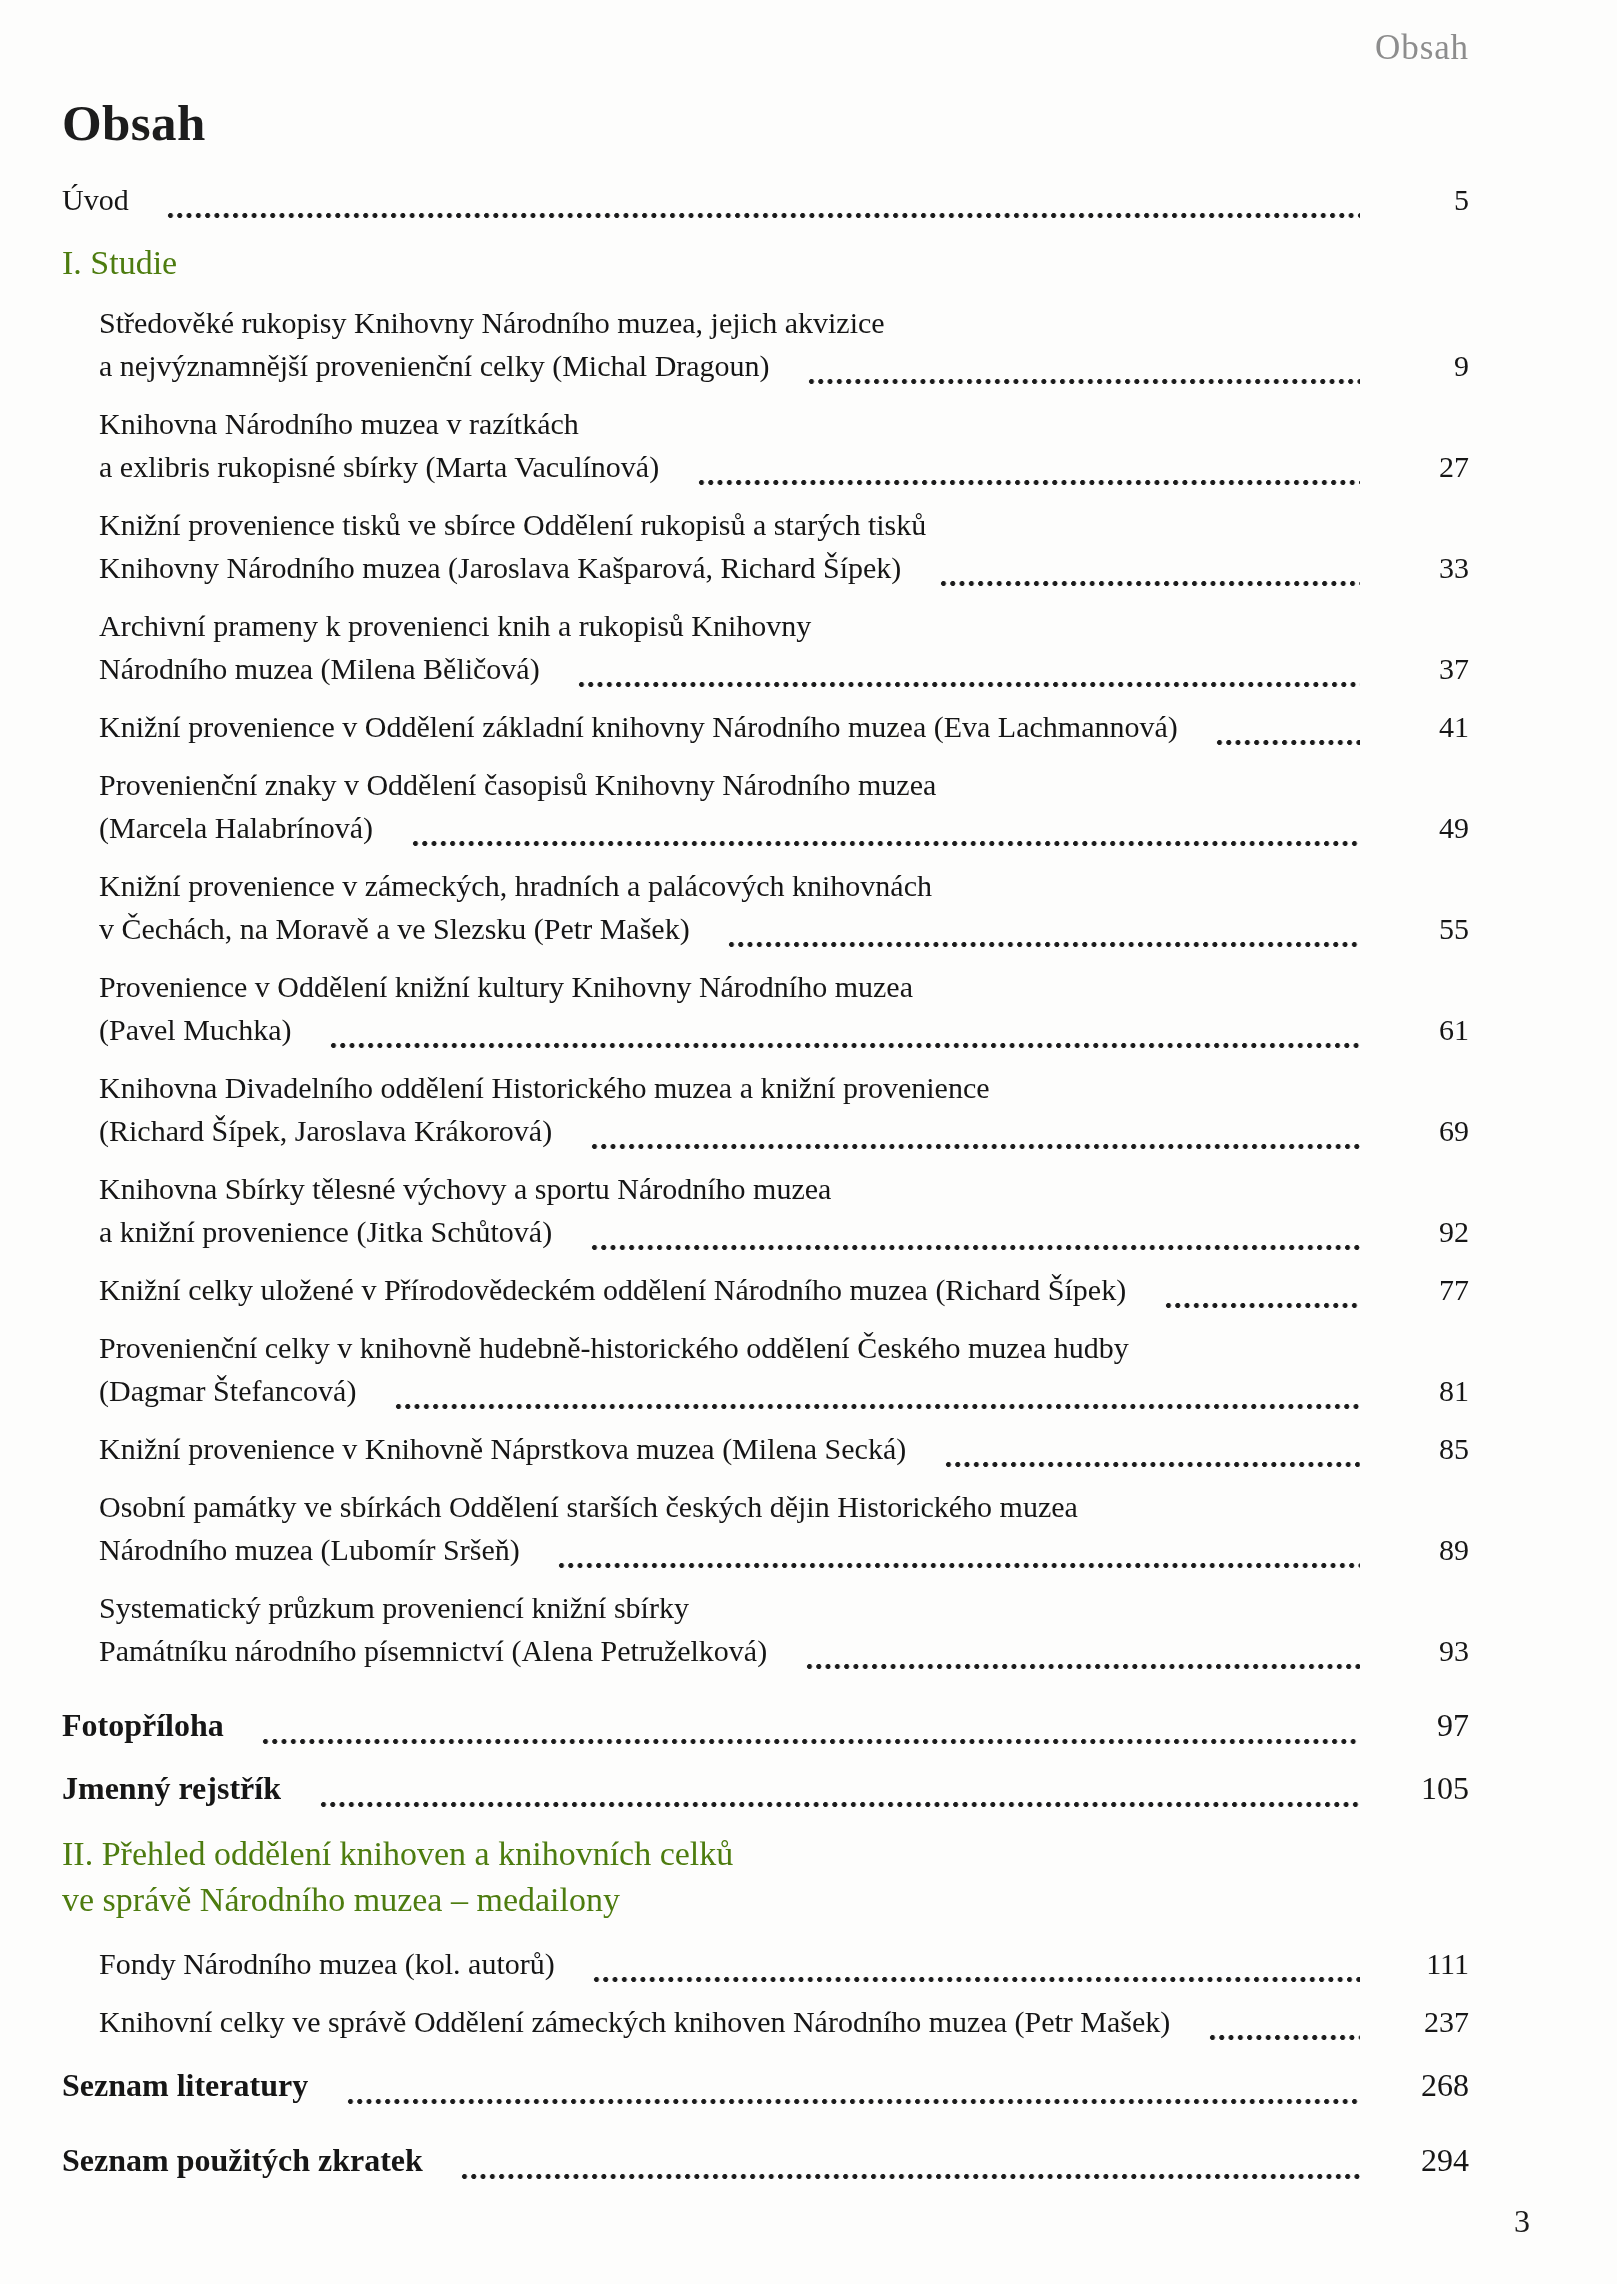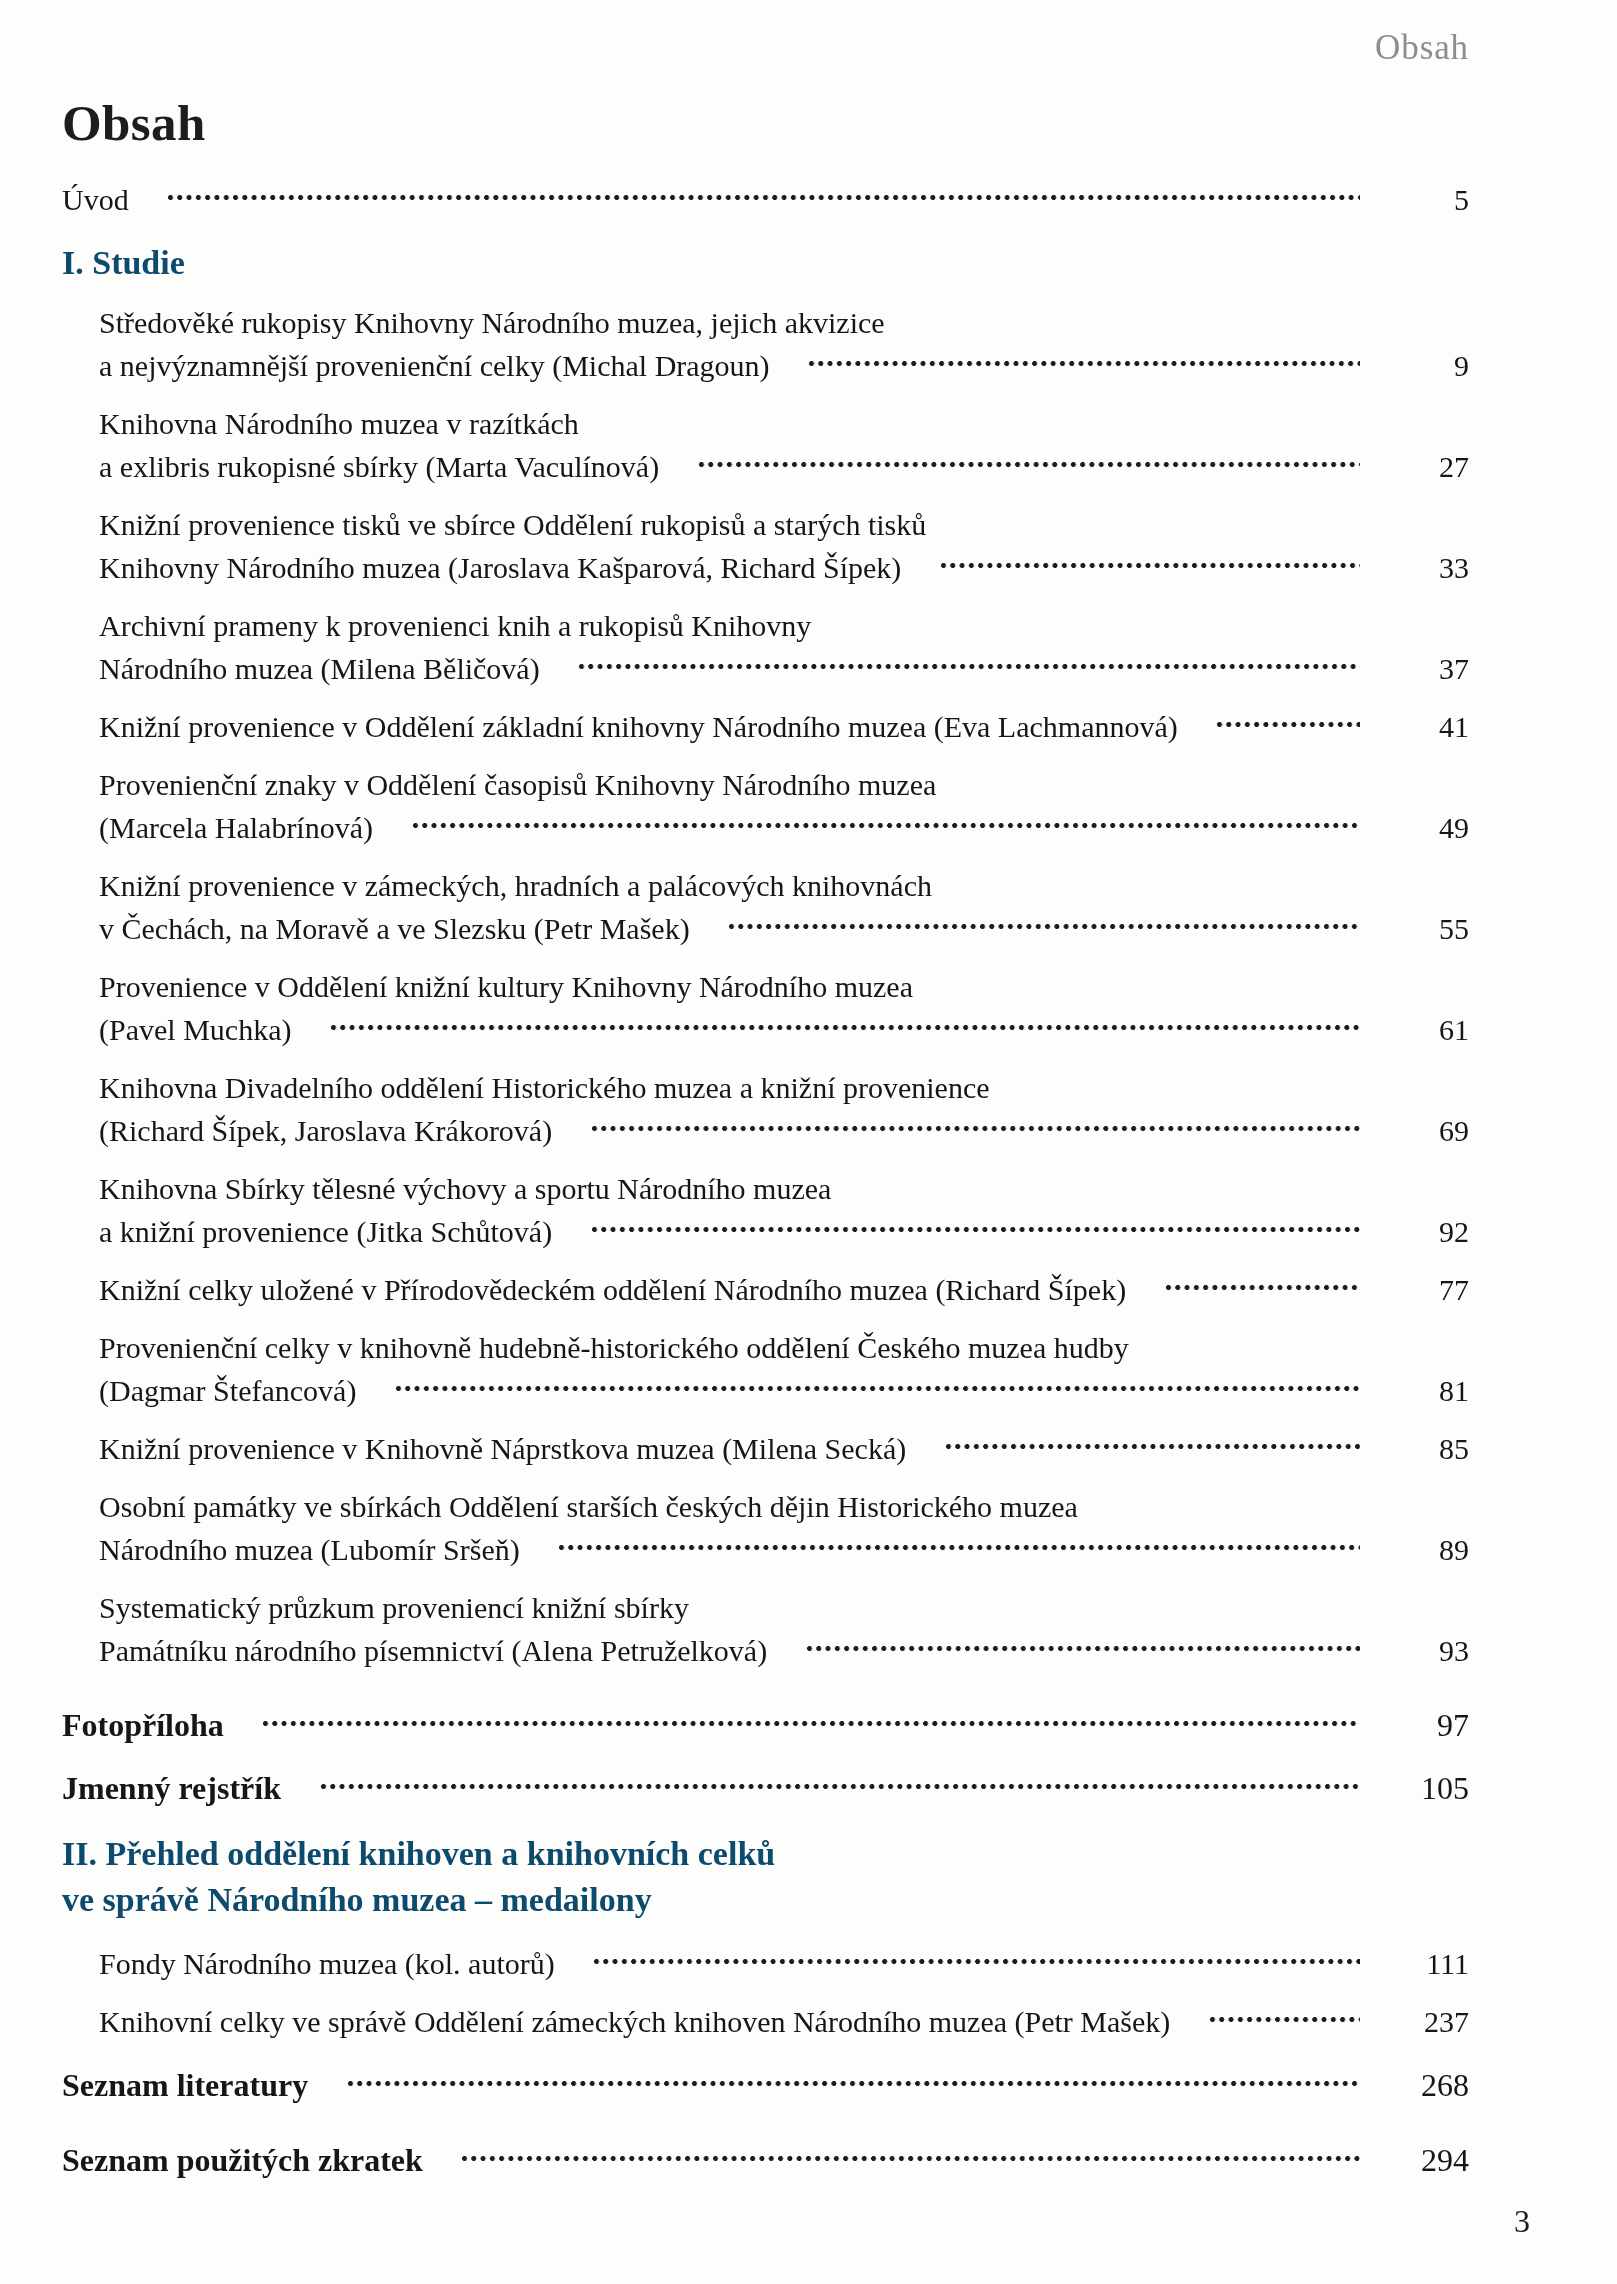--- a/index.html
+++ b/index.html
@@ -8,28 +8,28 @@
   .page{position:absolute;inset:0;background:#fdfdfc;box-sizing:border-box;
         padding:23px 149px 12px 62px;overflow:hidden;}
   .running-header{text-align:right;font-size:35px;line-height:50px;color:#8d8d8d;
         letter-spacing:0.9px;}
   h1.doc-title{font-size:51px;line-height:55px;font-weight:bold;color:#1d1d1d;
         margin:23px 0 0 0;letter-spacing:0.4px;}
   .toc{margin-top:3.5px;}
   .row{margin-top:15px;}
   .row.first{margin-top:26.5px;}
   .row .line{font-size:30px;line-height:43px;white-space:nowrap;}
-  .row .flexline{display:flex;align-items:center;gap:28px;}
+  .row .flexline{display:flex;align-items:flex-end;gap:28px;}
   .row .flexline .txt{white-space:nowrap;}
   .leader{flex:1 1 auto;height:7px;margin:0 12.4px 0 10.6px;position:relative;top:-1.8px;
         background-image:radial-gradient(circle at 3.5px 3.5px,#1b1b1b 2.2px,rgba(0,0,0,0) 2.8px);
         background-size:9.3px 7px;background-repeat:repeat-x;background-position:left bottom;}
   .pagenum{flex:0 0 auto;min-width:69px;text-align:right;font-size:30px;line-height:43px;}
   .indent{margin-left:37px;}
-  .section .line{font-size:34px;line-height:46px;font-weight:bold;color:#0c4a6e;}
+  .section .line{font-size:34px;line-height:46px;font-weight:normal;color:#4d7c0f;}
   .toplevel .line,.toplevel .pagenum{font-size:32px;font-weight:bold;}
   .toplevel .pagenum{font-weight:normal;}
   .gap-lg{margin-top:32px;}
   .gap-md{margin-top:19.5px;}
   .gap-xl{margin-top:21px;}
   .folio{position:absolute;right:88px;bottom:44px;font-size:32px;color:#1a1a1a;}
 </style>
 </head>
 <body>
 

